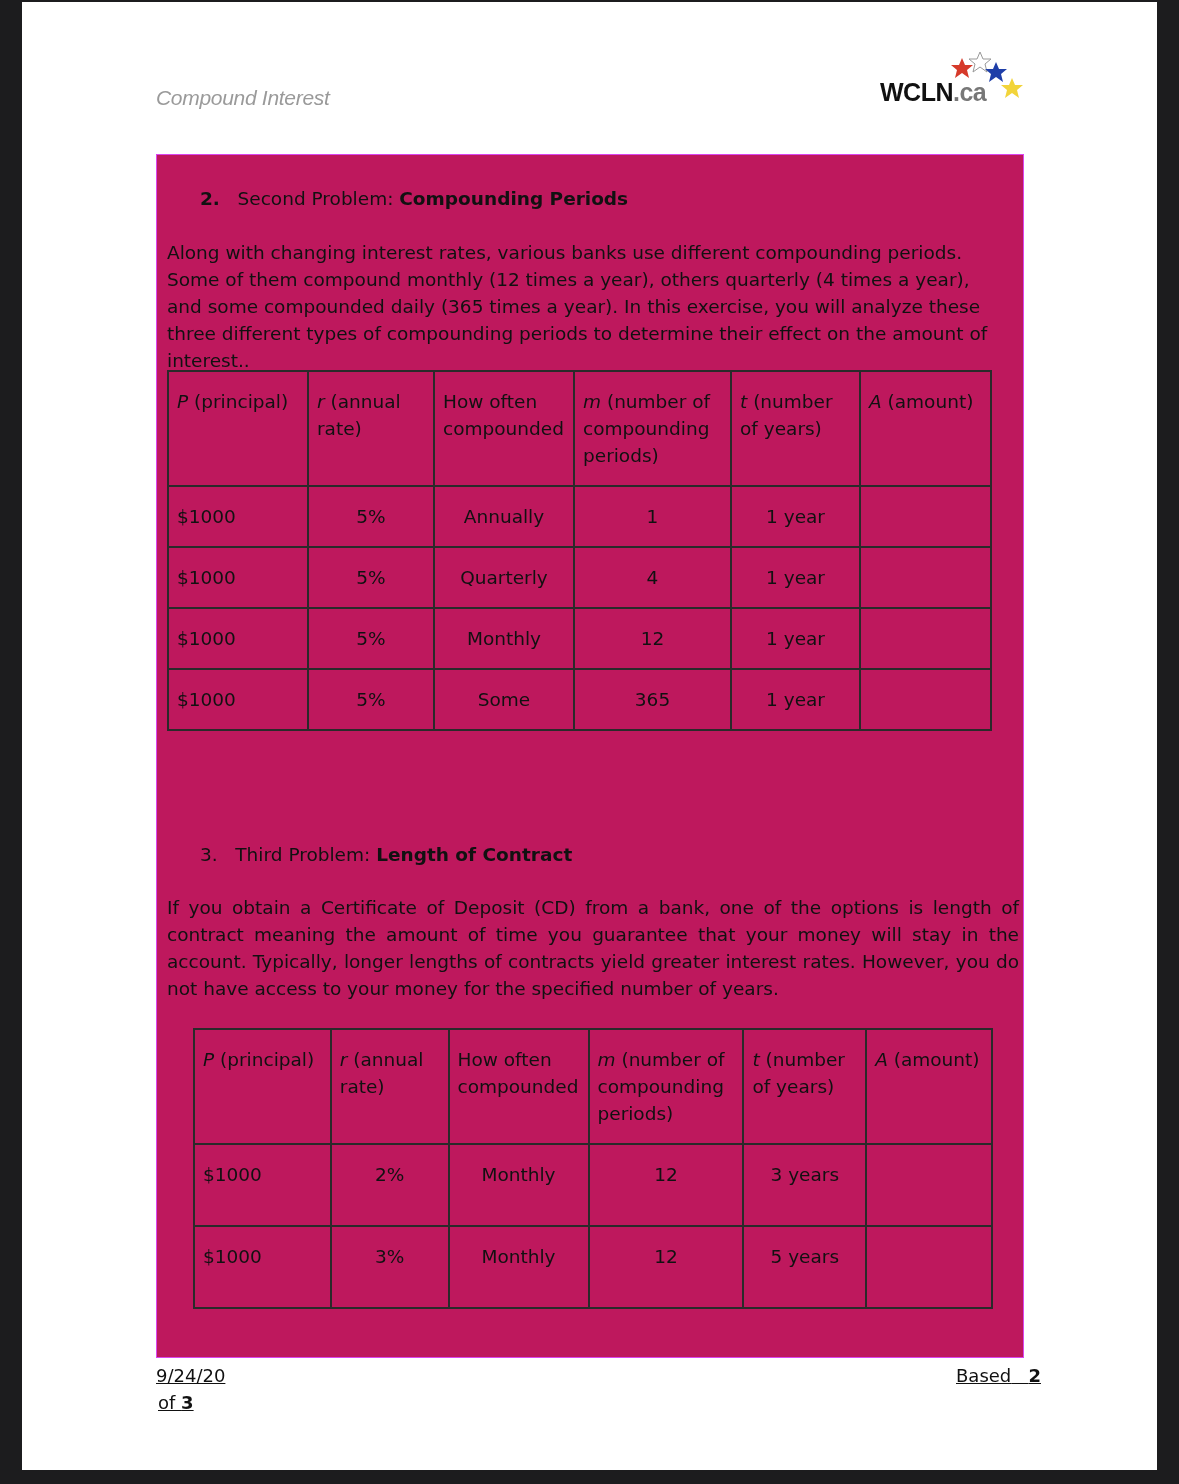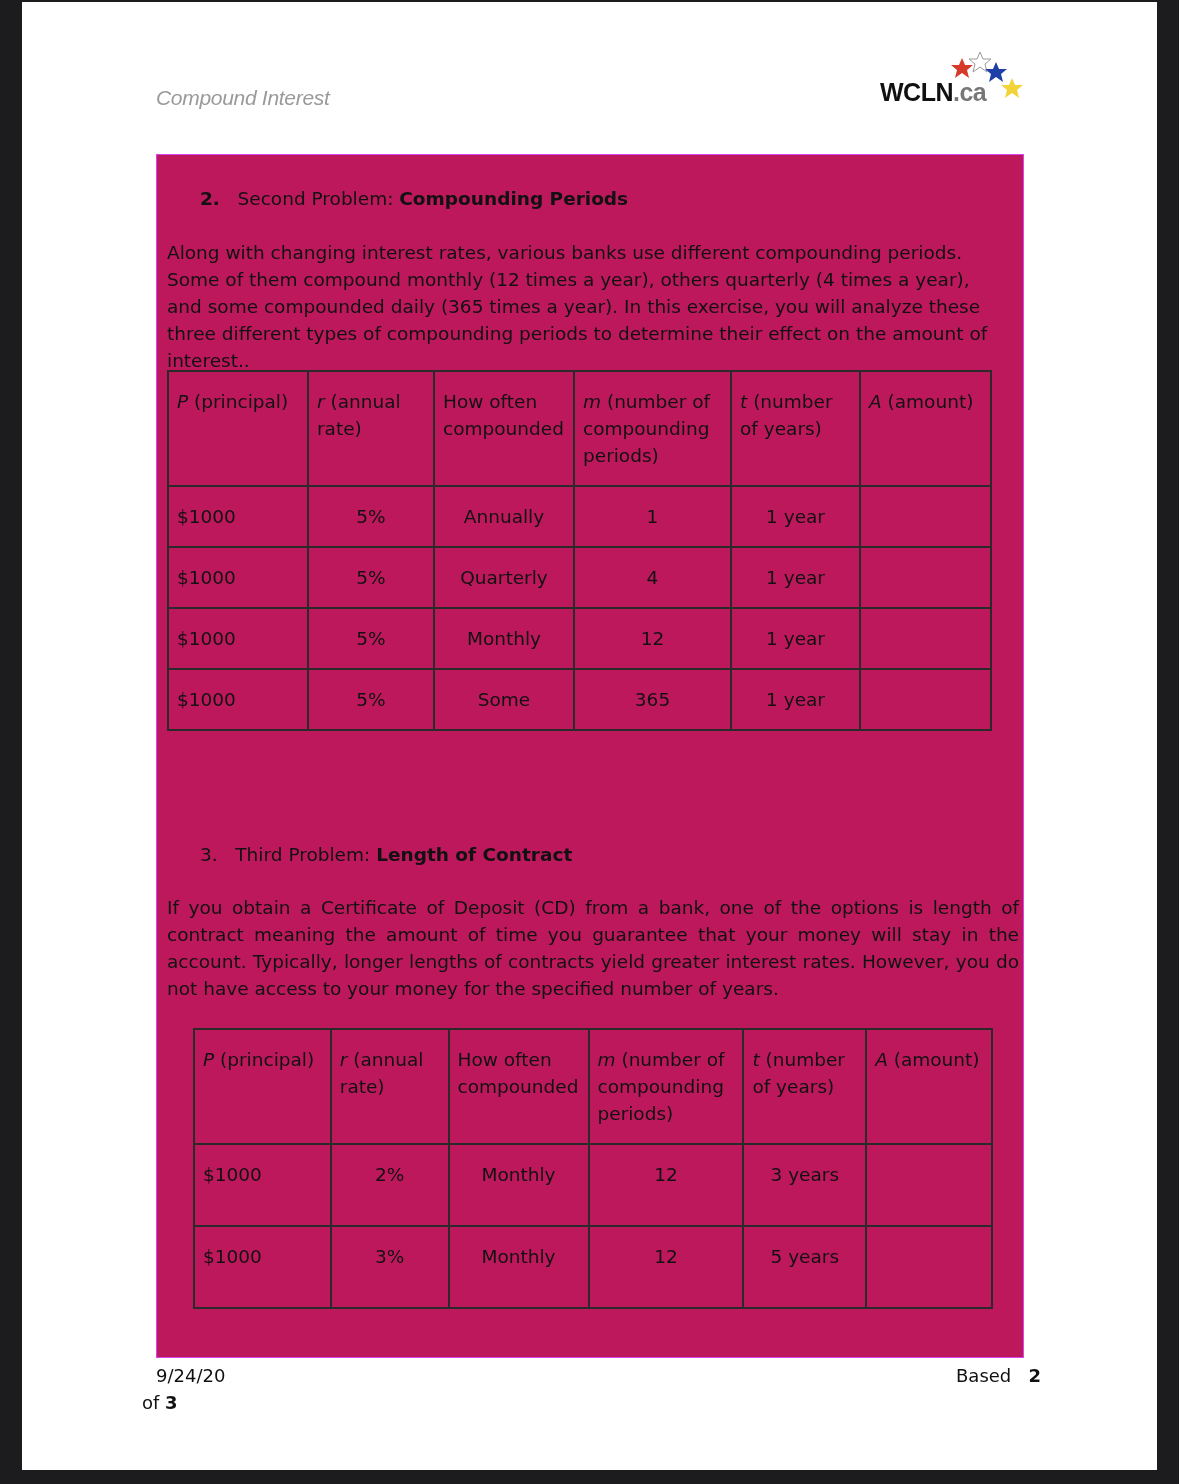--- a/index.html
+++ b/index.html
@@ -28,21 +28,21 @@
   .heading { font-size:18.5px; }
   .heading b { font-weight:bold; }
   table.grid {
     position:absolute; border-collapse:collapse; font-size:18.5px; color:#111;
   }
   table.grid td {
     border:2px solid #2a2a2a; vertical-align:top; padding:16px 8px; line-height:27px;
   }
   table.grid td.c { text-align:center; }
   table.grid i { font-style:italic; }
-  .footer { position:absolute; font-size:18px; color:#111; }
+  .footer { position:absolute; font-size:18px; color:#111;text-decoration:underline; }
 </style>
 </head>
 <body>
 
 <div class="page">
   <div class="doc-title">Compound Interest</div>
 
   <div class="logo">
     <svg width="150" height="62" viewBox="0 0 150 62" style="position:absolute;left:0;top:0;">
       <polygon points="84,8 87,15 95,15 89,20 91,28 84,23 77,28 79,20 73,15 81,15" fill="#d63a2a"></polygon>
@@ -153,19 +153,19 @@
         <td class="c">Monthly</td>
         <td class="c">12</td>
         <td class="c">5 years</td>
         <td></td>
       </tr>
     </tbody>
       </table>
   </div>
 
   <div class="footer" style="left:134px; top:1363px;">9/24/20</div>
-  <div class="footer" style="left:120px; top:1390px;text-align:right;">
+  <div class="footer" style="left:136px; top:1390px;text-align:right;">
     <span>of </span><b>3</b>
   </div>
   <div class="footer" style="left:934px; top:1363px;">
     <span>Based</span>&nbsp;&nbsp;&nbsp;<b>2</b>
   </div>
 </div>
 
 </body></html>

